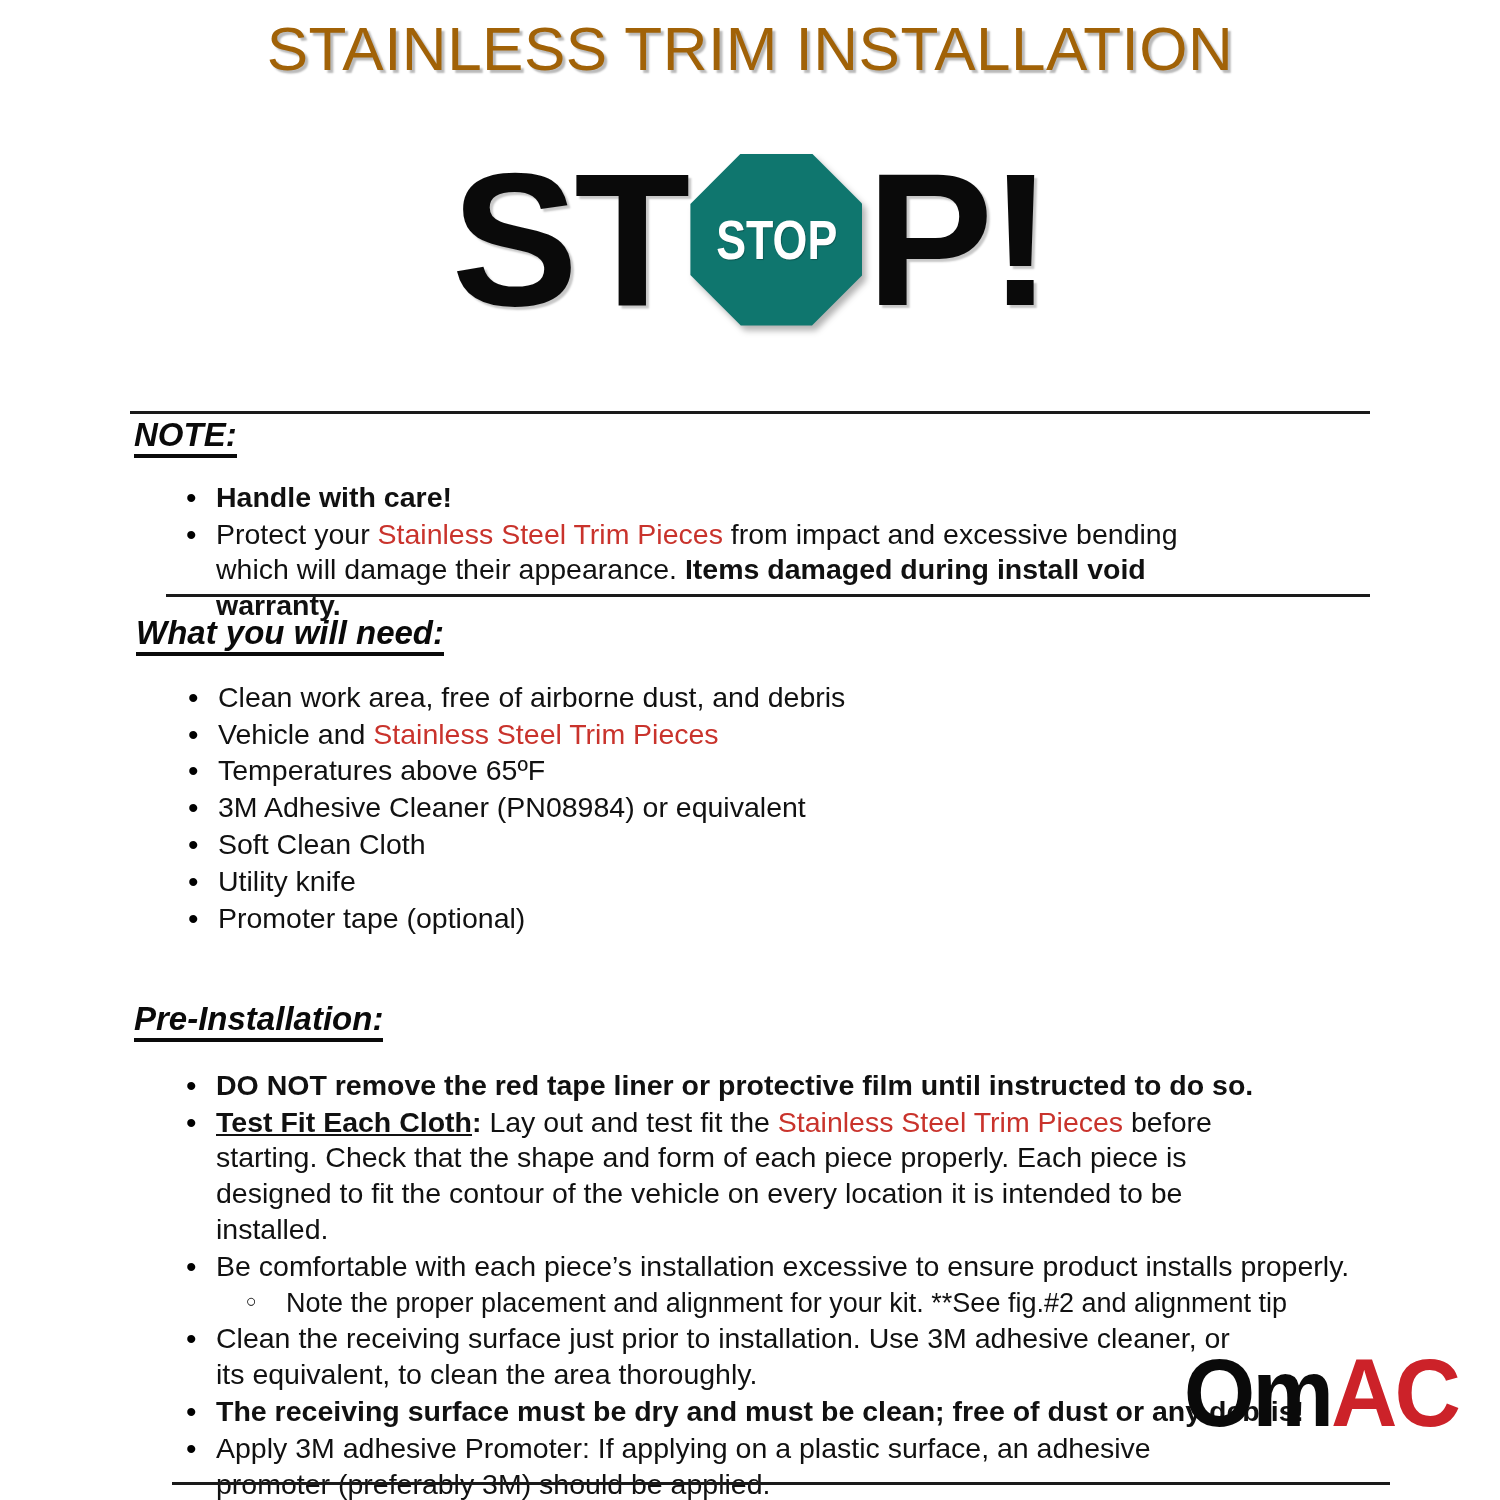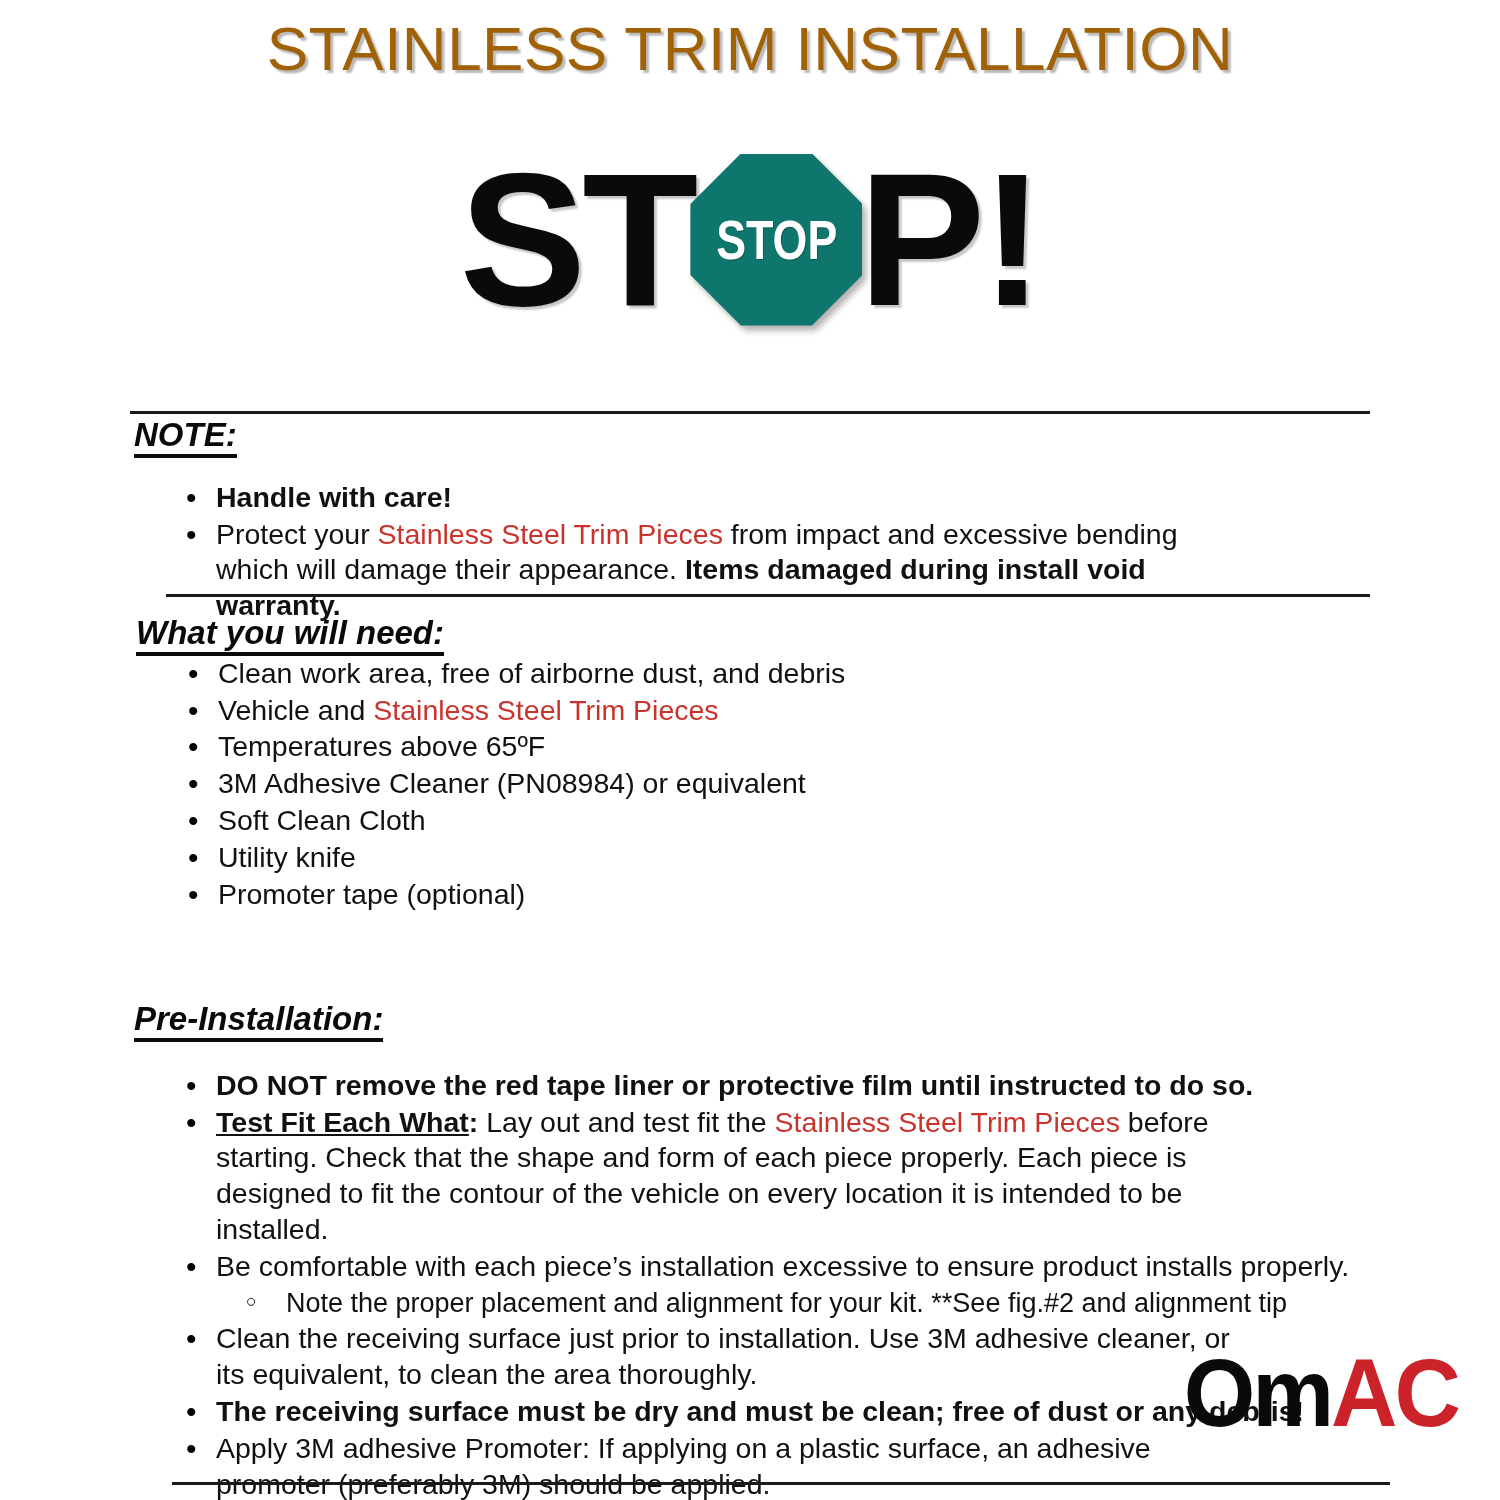--- a/index.html
+++ b/index.html
@@ -29,21 +29,21 @@
     text-shadow: 3px 3px 2px rgba(0,0,0,0.28);
   }
 
   
   .stop-logo {
     margin-top: 72px;
     height: 175px;
     display: flex;
     align-items: center;
     justify-content: center;
-    gap: 0px;
+    gap: 8px;
   }
   .stop-letters {
     font-family: "Liberation Sans", sans-serif;
     font-weight: 700;
     font-size: 190px;
     line-height: 0.84;
     color: #0a0a0a;
     letter-spacing: -4px;
     text-shadow: 3px 3px 2px rgba(0,0,0,0.22);
   }
@@ -202,21 +202,21 @@
       <li style="width:1090px;">
         <span>Protect your </span><span class="red">Stainless Steel Trim Pieces</span><span> from impact and excessive bending which will damage their appearance. </span><span class="bold">Items damaged during install void warranty.</span>
       </li>
     </ul>
   </div>
 
   <div class="rule-mid" style="top:594px;"></div>
 
   <div style="position:absolute; left:136px; top:616px; width:1240px;">
     <div class="section-heading">What you will need:</div>
-    <ul class="bullets" style="">
+    <ul class="bullets" style="margin-top:24px;">
       <li>
         <span>Clean work area, free of airborne dust, and debris</span>
       </li>
       <li>
         <span>Vehicle and </span><span class="red">Stainless Steel Trim Pieces</span>
       </li>
       <li>
         <span>Temperatures above 65ºF</span>
       </li>
       <li>
@@ -236,21 +236,21 @@
 
   <div style="position:absolute; left:134px; top:1002px; width:1250px;">
     <div class="section-heading">Pre-Installation:</div>
     <ul class="bullets" style="margin-top:26px;">
 
       <li>
         <span class="bold">DO NOT remove the red tape liner or protective film until instructed to do so.</span>
       </li>
 
       <li style="width:1138px;">
-        <span class="bold-underline">Test Fit Each What</span><span class="bold">: </span><span>Lay out and test fit the </span><span class="red">Stainless Steel Trim Pieces</span><span> before starting. Check that the shape and form of each piece properly. Each piece is designed to fit the contour of the vehicle on every location it is intended to be installed.</span>
+        <span class="bold-underline">Test Fit Each Cloth</span><span class="bold">: </span><span>Lay out and test fit the </span><span class="red">Stainless Steel Trim Pieces</span><span> before starting. Check that the shape and form of each piece properly. Each piece is designed to fit the contour of the vehicle on every location it is intended to be installed.</span>
       </li>
 
       <li>
         <span>Be comfortable with each piece’s installation excessive to ensure product installs properly.</span>
       </li>
 
       <li class="sub">
         <span>Note the proper placement and alignment for your kit. **See fig.#2 and alignment tip</span>
       </li>
 

